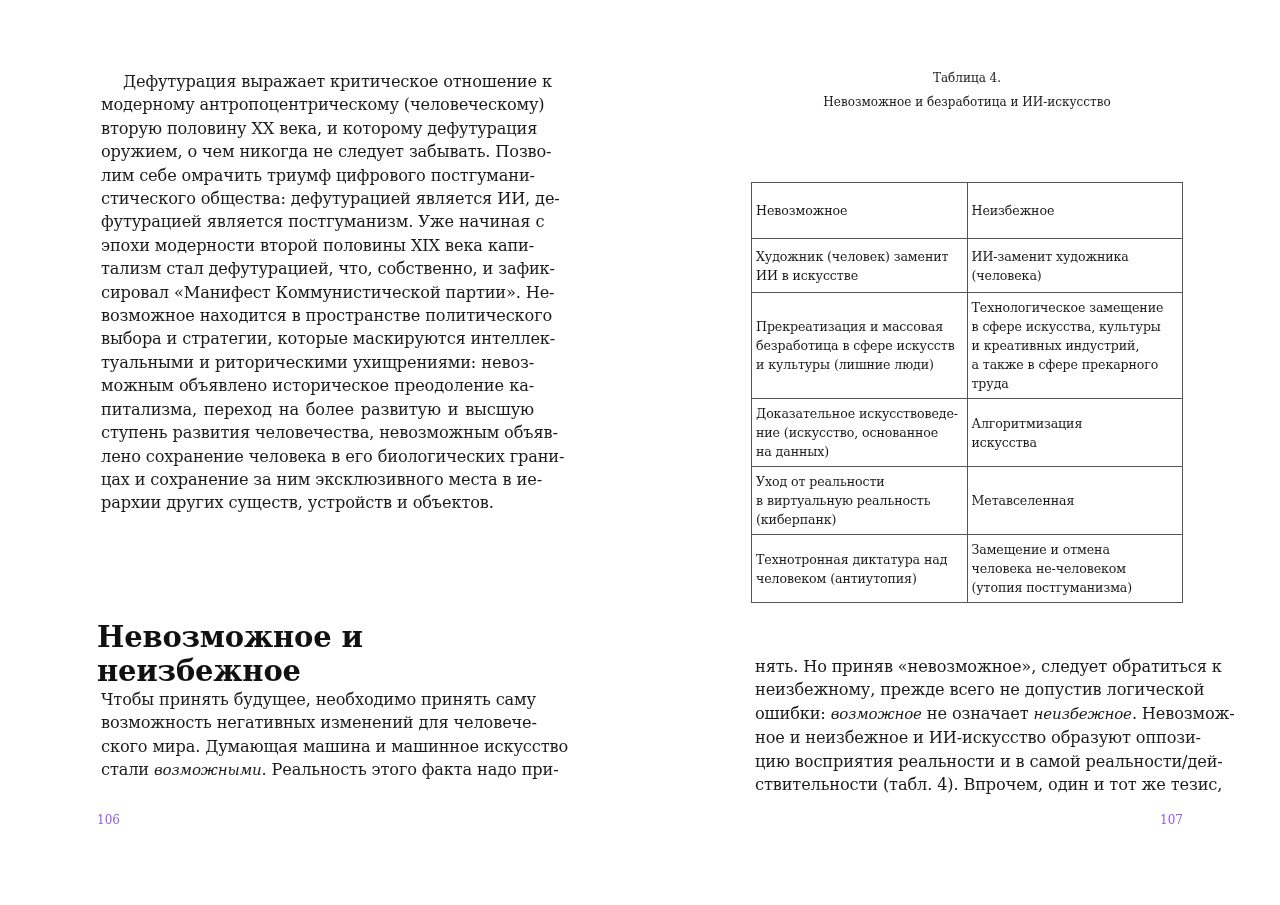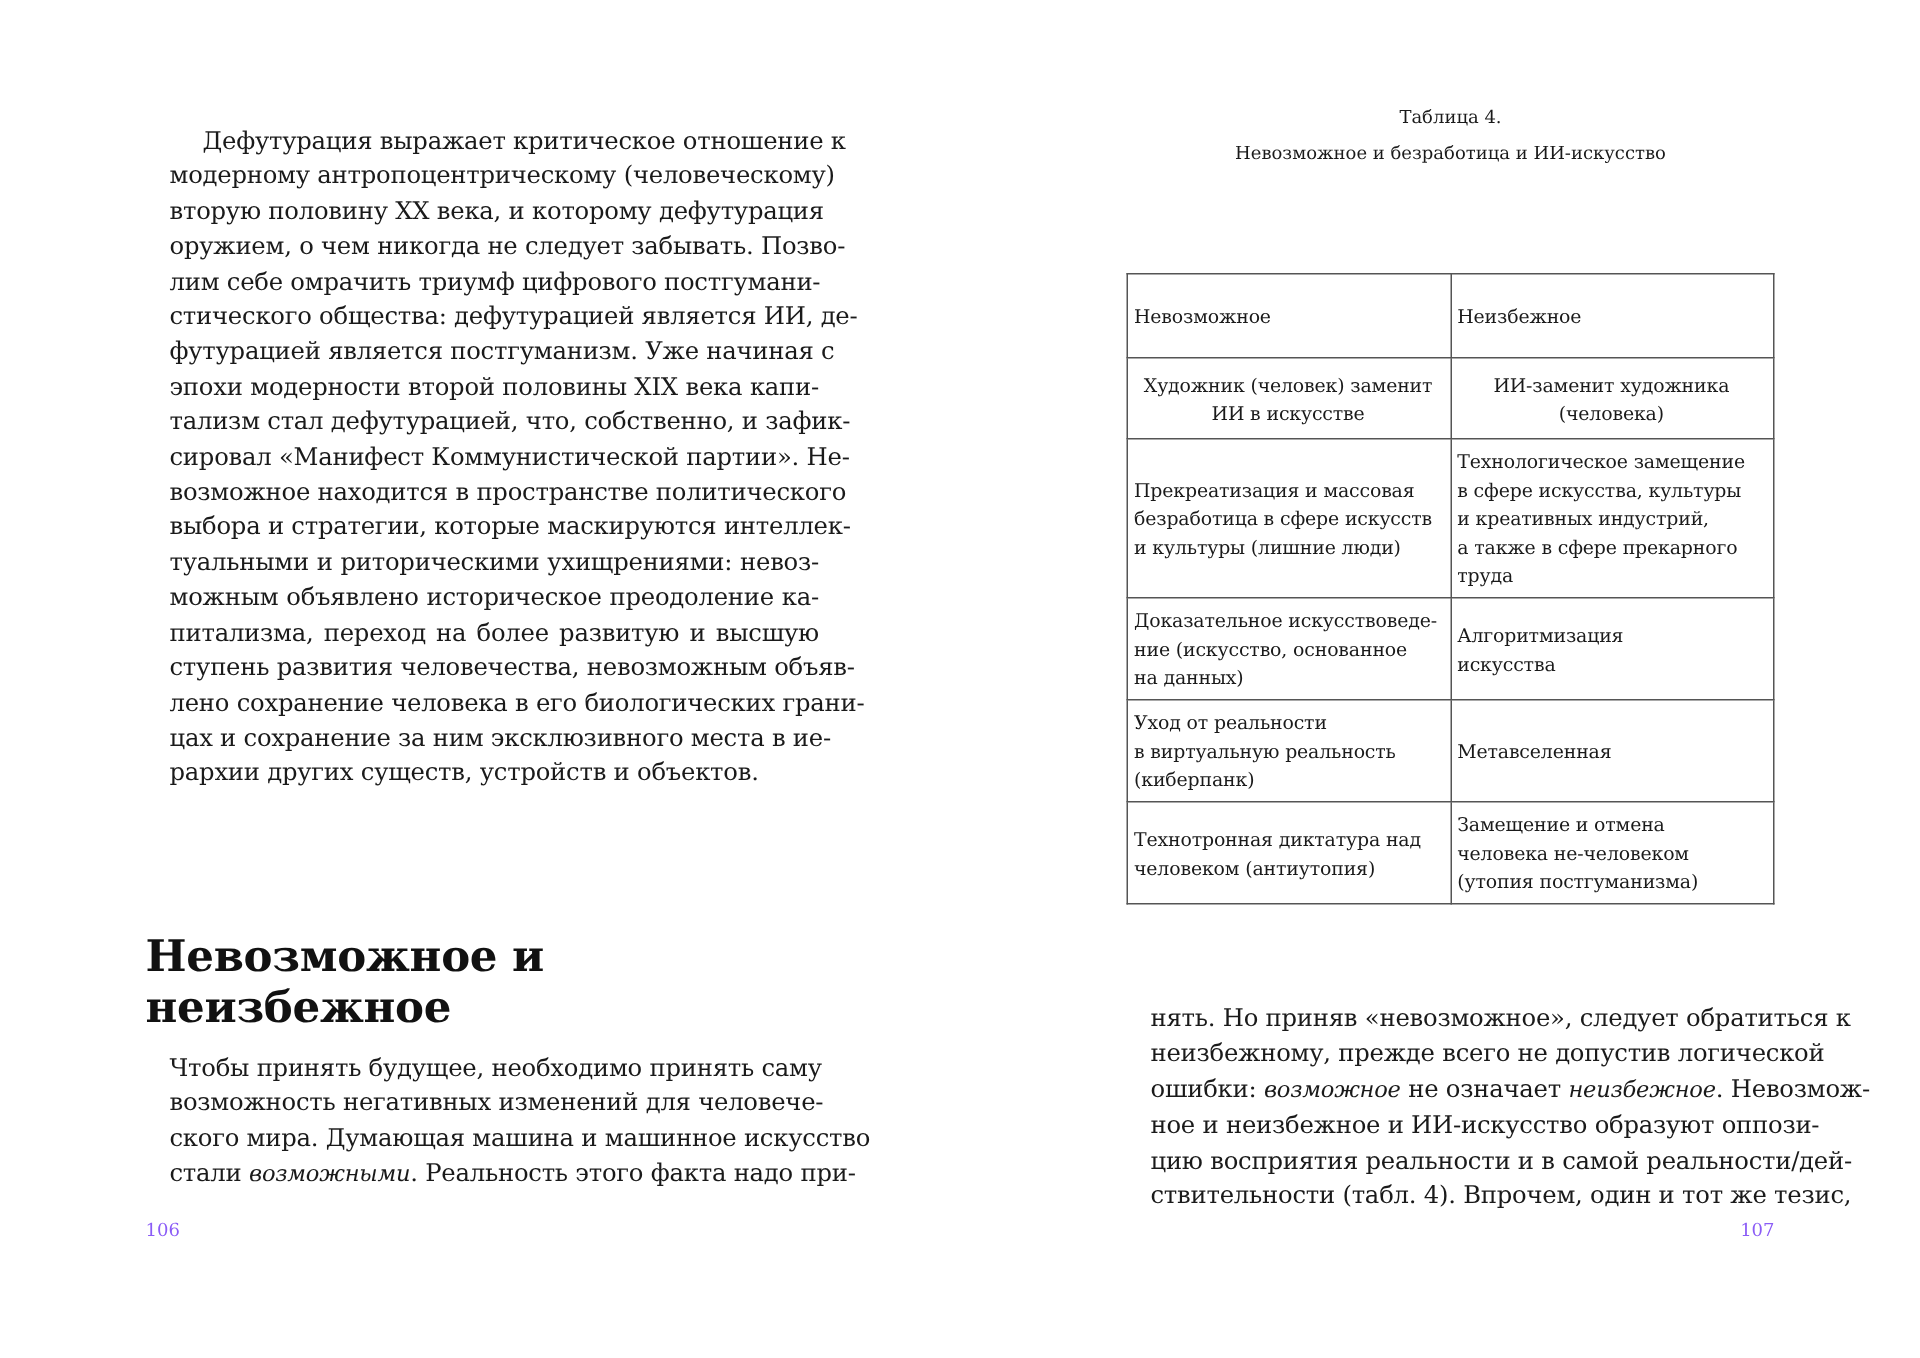--- a/index.html
+++ b/index.html
@@ -19,21 +19,21 @@
       position: absolute;
       top: 0;
     }
     .page-left { left: 97px; width: 433px; }
     .page-right { left: 751px; width: 432px; }
 
     .body-text {
       font-size: 16.2px;
       line-height: 23.4px;
       text-align: justify;
-      margin: 16px;
+      margin: 4px;
       letter-spacing: -0.15px;
     }
     .body-text .line {
       display: block;
       text-align: justify;
       text-align-last: justify;
       white-space: nowrap;
     }
     .body-text .line.last {
       text-align-last: left;
@@ -85,21 +85,21 @@
     }
     .data-table td {
       border: 1.4px solid #555;
       padding: 0 5px 0 4px;
       vertical-align: middle;
       width: 50%;
       letter-spacing: -0.1px;
     }
     .data-table .cell-line { display: block; white-space: nowrap; }
     .row-h0 { height: 56px; }
-    .row-h1 { height: 54px; text-align: center; }
+    .row-h1 { height: 54px; }
     .row-h2 { height: 106px; }
     .row-h3 { height: 68px; }
     .row-h4 { height: 68px; }
     .row-h5 { height: 68px; }
 
     .p3 { position: absolute; top: 651px; left: 0; width: 432px; }
 
     em { font-style: italic; font-size: 0.93em; }
   </style>
 </head>

